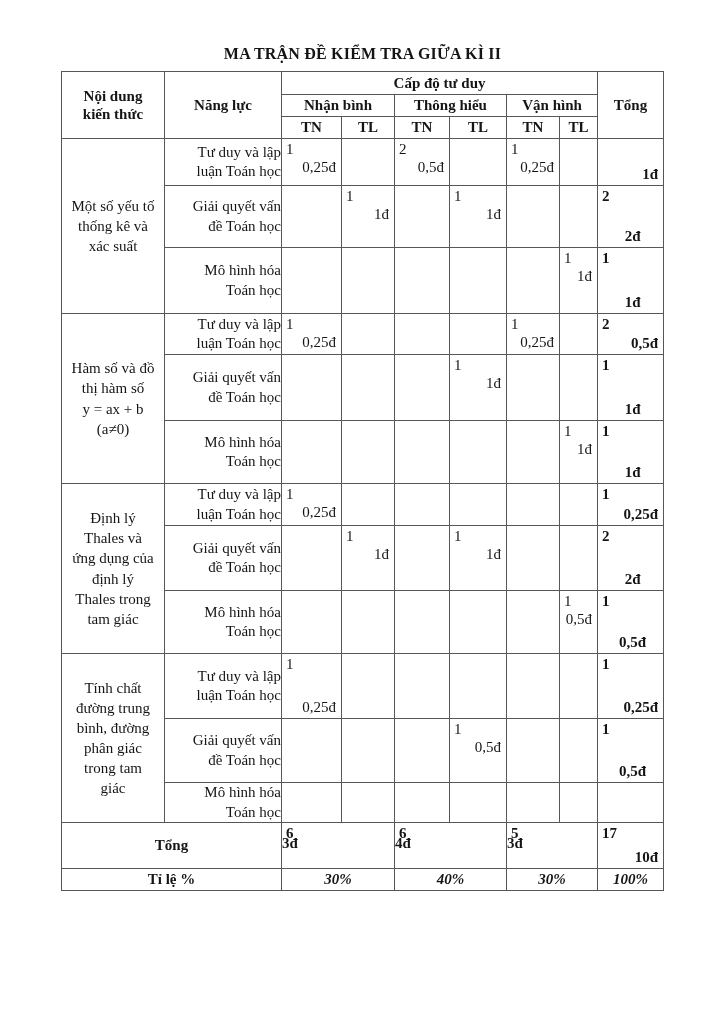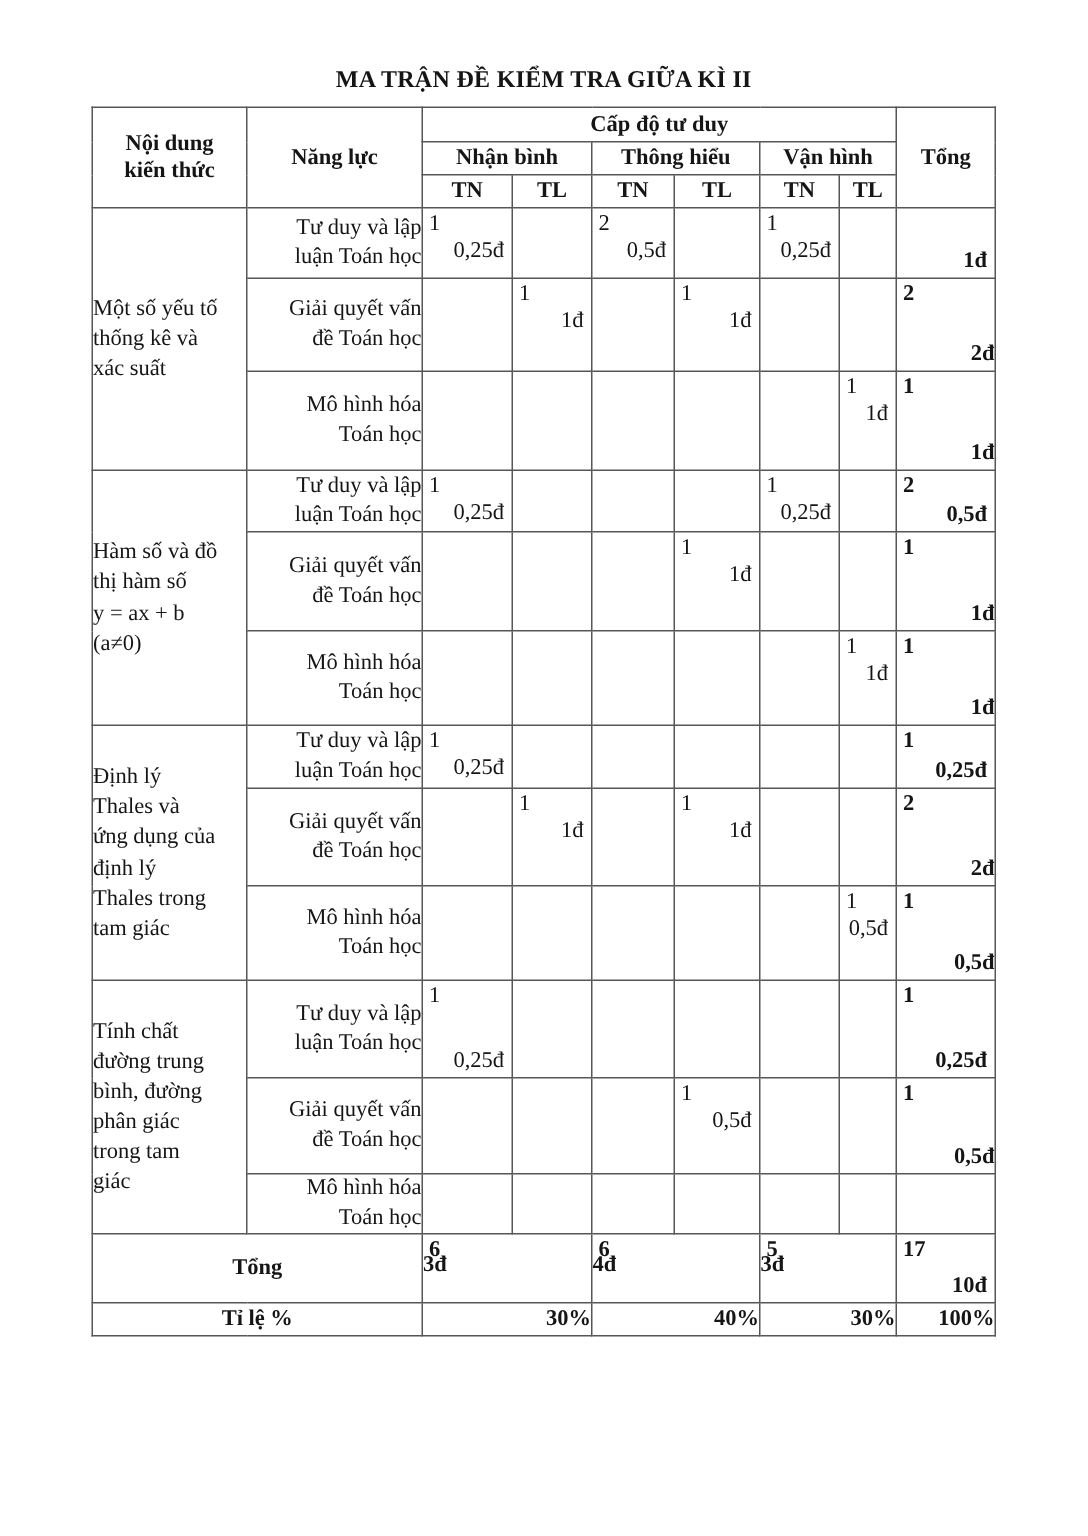--- a/index.html
+++ b/index.html
@@ -14,37 +14,37 @@
   table.matrix {
     border-collapse:collapse; table-layout:fixed;
     margin:7px 16px 0 61px; width:602px;
   }
   .matrix th, .matrix td {
     border:1px solid #565656; padding:0; overflow:hidden;
     font-size:15px; line-height:1.22;
   }
   .matrix th { font-weight:bold; text-align:center; vertical-align:middle; white-space:pre-line; }
 
-  td.topic   { vertical-align:middle; white-space:pre-line; line-height:1.34; }
+  td.topic   { text-align:center; vertical-align:middle; white-space:pre-line; line-height:1.34; }
   td.ability { text-align:right; vertical-align:middle; white-space:pre-line; padding-left:6px; line-height:1.28; }
 
   td.val { vertical-align:top; position:relative; }
   td.val .n { display:block; text-align:left;  padding:1px 0 0 4px; }
   td.val .d { display:block; text-align:right; padding-right:5px;font-family:Liberation Serif, serif; }
   td.val.gap .d { position:absolute; bottom:2px; left:0; right:0; }
 
   td.totalcol { font-weight:bold; }
   td.totalcol .d { position:absolute; bottom:2px; left:0; right:0; text-align:right; padding-right:5px; }
-  td.totalcol.dleft .d { text-align:right; padding-left:4px; padding-right:0; }
+  td.totalcol.dleft .d { text-align:center; padding-left:4px; padding-right:0; }
 
   td.sumval { font-weight:bold; }
   td.sumval .d { position:absolute; bottom:16px; left:0; right:0; text-align:left; padding-right:8px; }
 
   td.sumlabel { font-weight:bold; text-align:center; vertical-align:middle; }
-  td.ratioval { font-weight:bold; text-align:right; vertical-align:middle; }
+  td.ratioval { font-weight:bold; text-align:center; vertical-align:middle;font-style:italic; }
 </style>
 </head>
 <body>
 
 <div class="title-wrap">
   <div class="title-line">MA TRẬN ĐỀ KIỂM TRA GIỮA KÌ II</div>
 </div>
 
 <table class="matrix">
   <colgroup>

